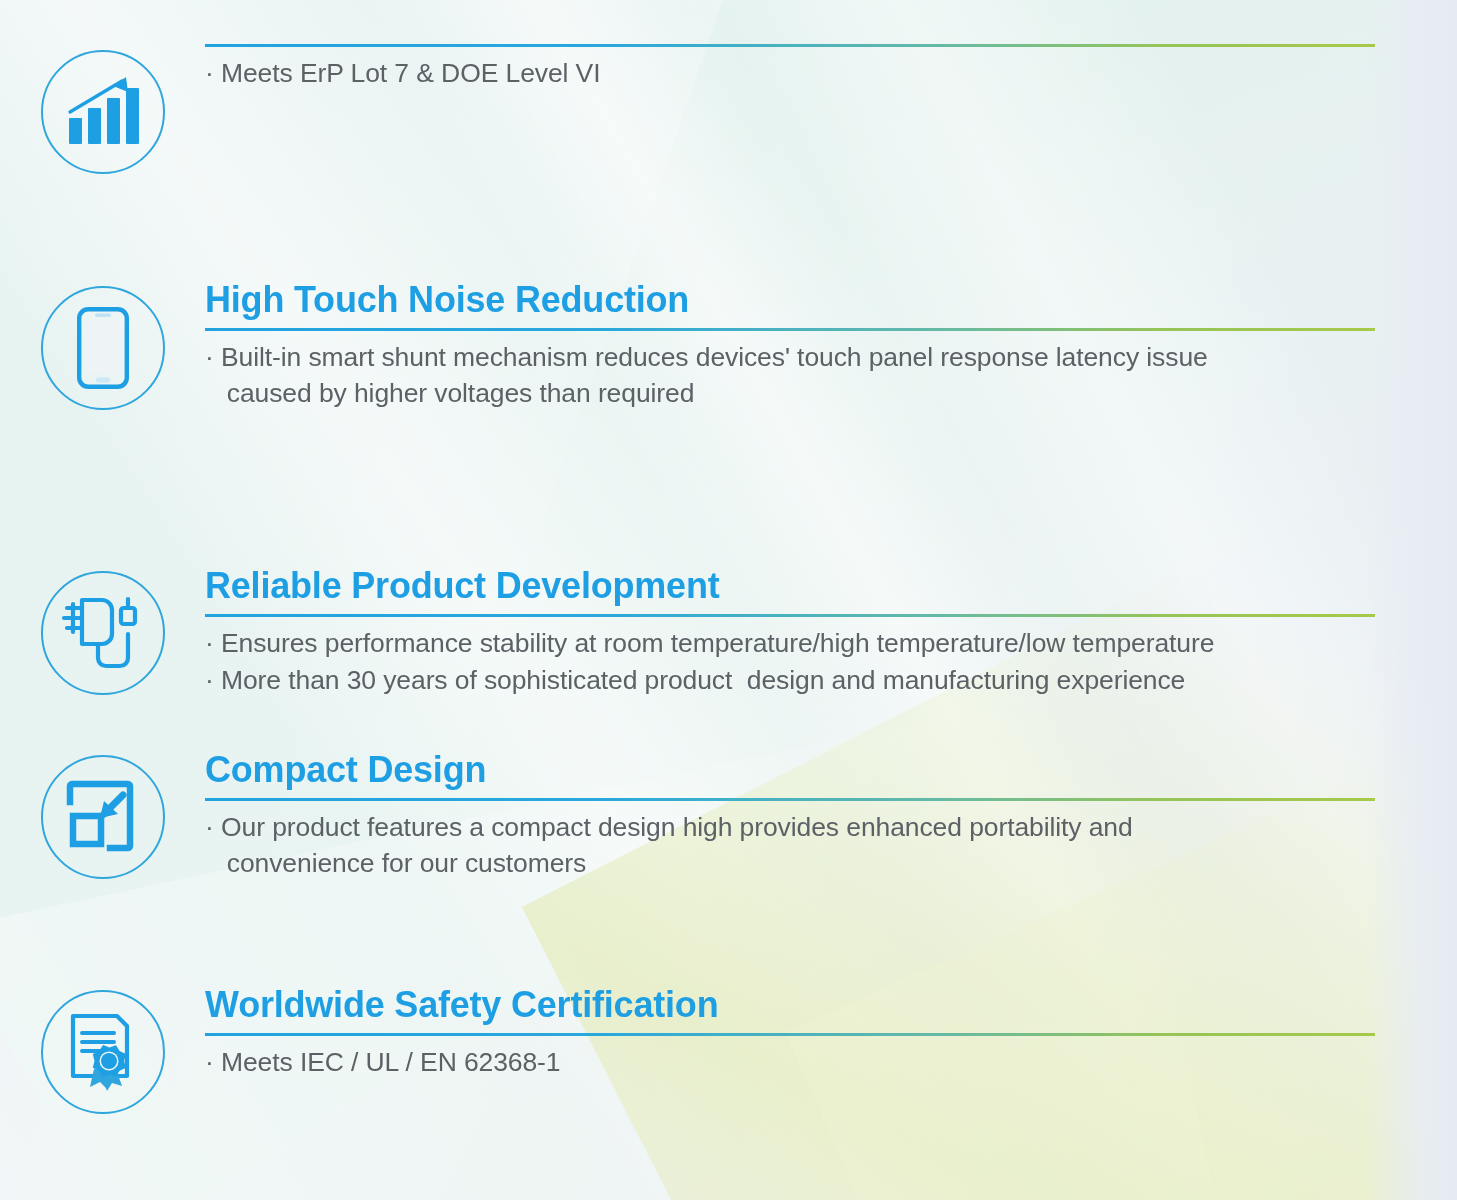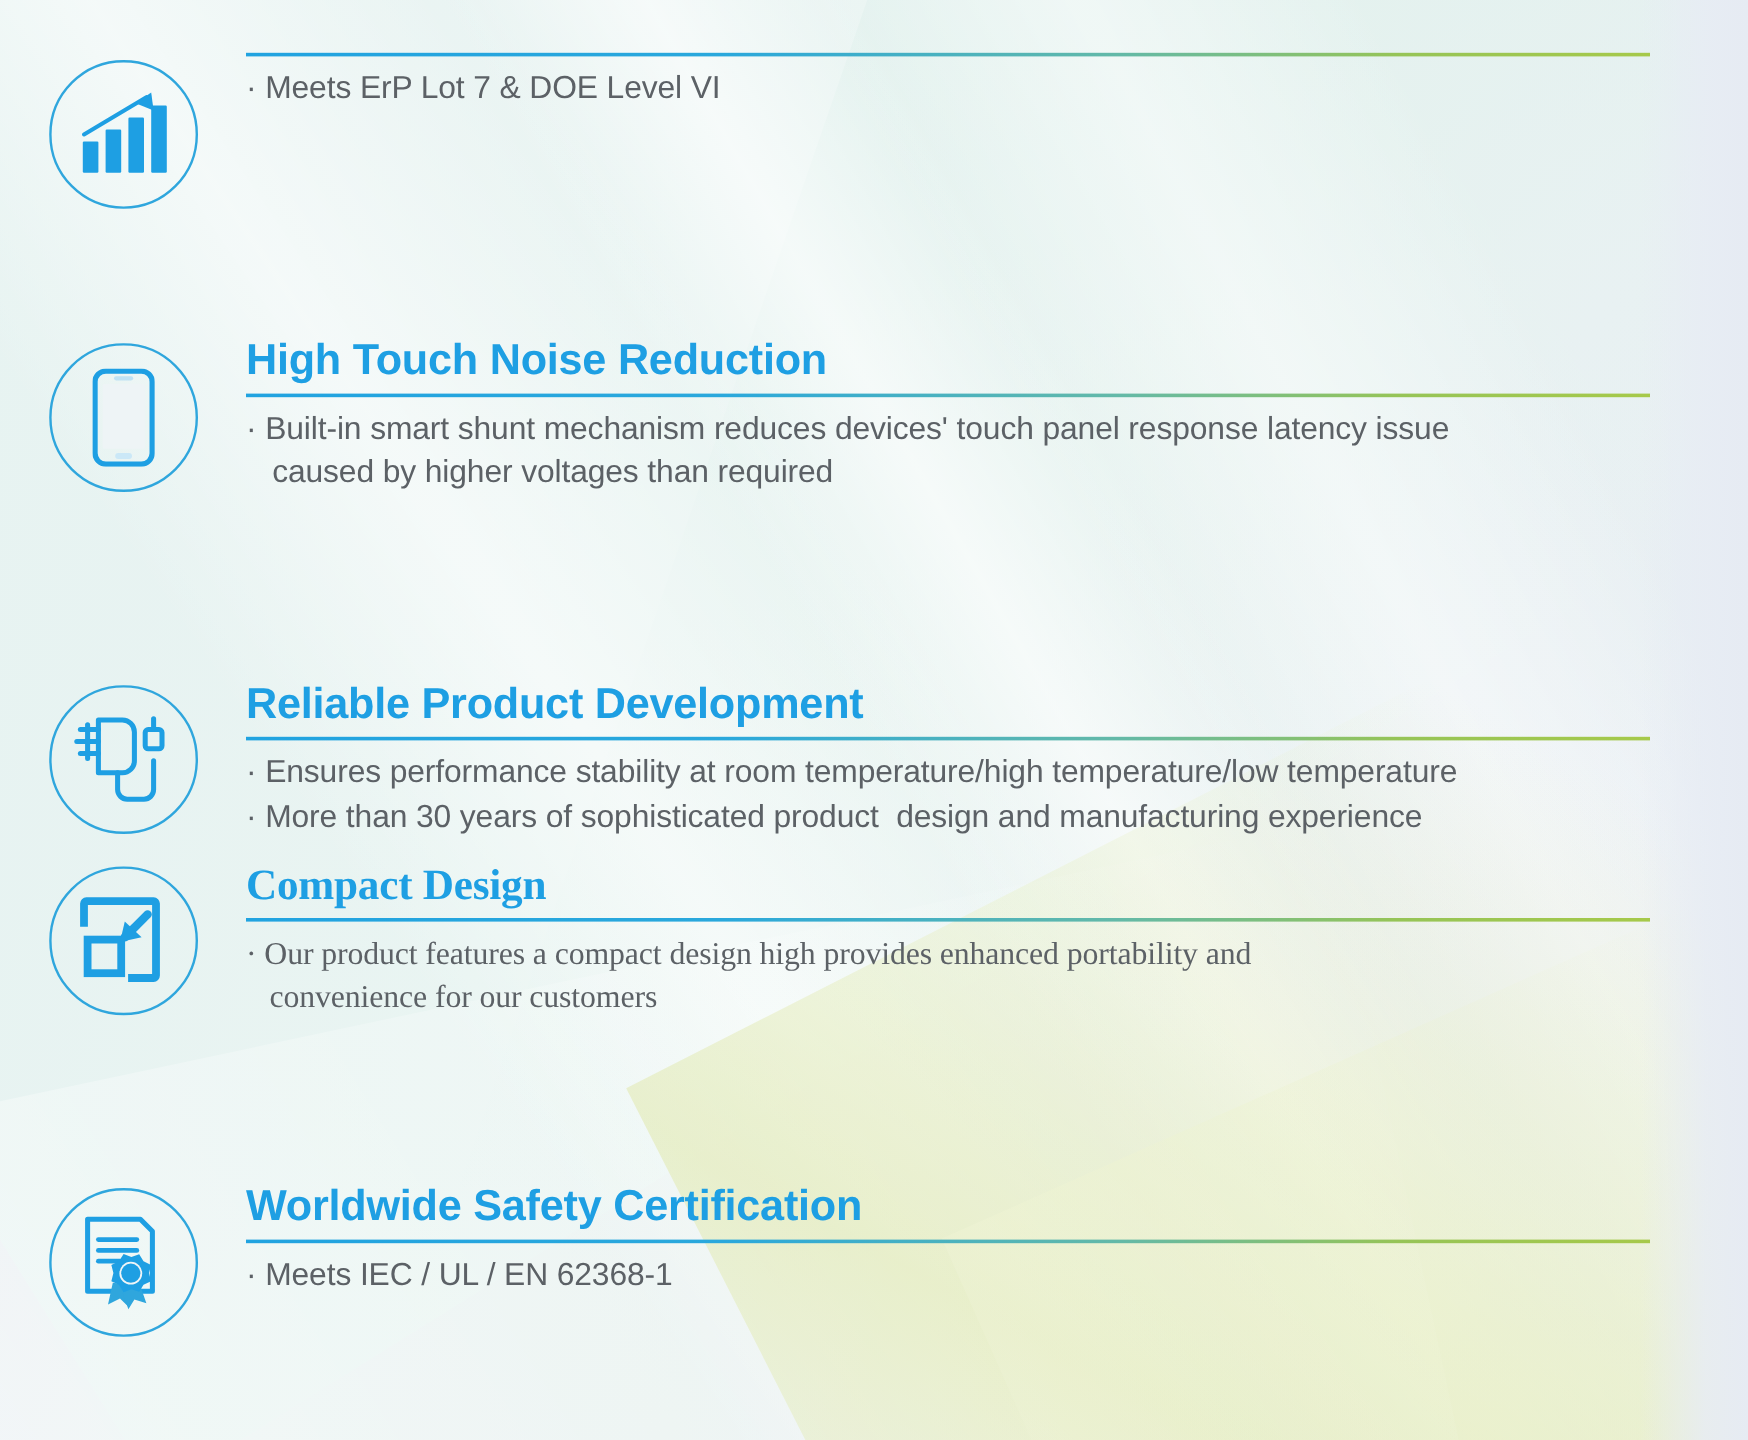--- a/index.html
+++ b/index.html
@@ -239,21 +239,21 @@
       <div class="body-col">
         <div class="feature-title">Reliable Product Development</div>
         <div class="divider"></div>
         <div class="bullets">
           <p class="bullet">· Ensures performance stability at room temperature/high temperature/low temperature</p>
           <p class="bullet">· More than 30 years of sophisticated product  design and manufacturing experience</p>
         </div>
       </div>
     </div>
 
-    <div class="feature" style="top:716px;font-family:Liberation Serif, serif;">
+    <div class="feature" style="top:749px;">
       <div class="icon-wrap">
         <div class="icon-circle">
           <svg width="74" height="74" viewBox="0 0 74 74" fill="none">
 
             <path d="M4 22 V6 a2 2 0 0 1 2 -2 H62 a2 2 0 0 1 2 2 V66 a2 2 0 0 1 -2 2 H44" stroke="#1e9fe3" stroke-width="6.5" stroke-linecap="square" fill="none"></path>
 
             <rect x="7" y="36" width="28" height="28" stroke="#1e9fe3" stroke-width="6.5" fill="none"></rect>
 
             <path d="M57 15 L38 34" stroke="#1e9fe3" stroke-width="7" stroke-linecap="round"></path>
             <path d="M34 38 L52 34 L38 21 Z" fill="#1e9fe3"></path>

